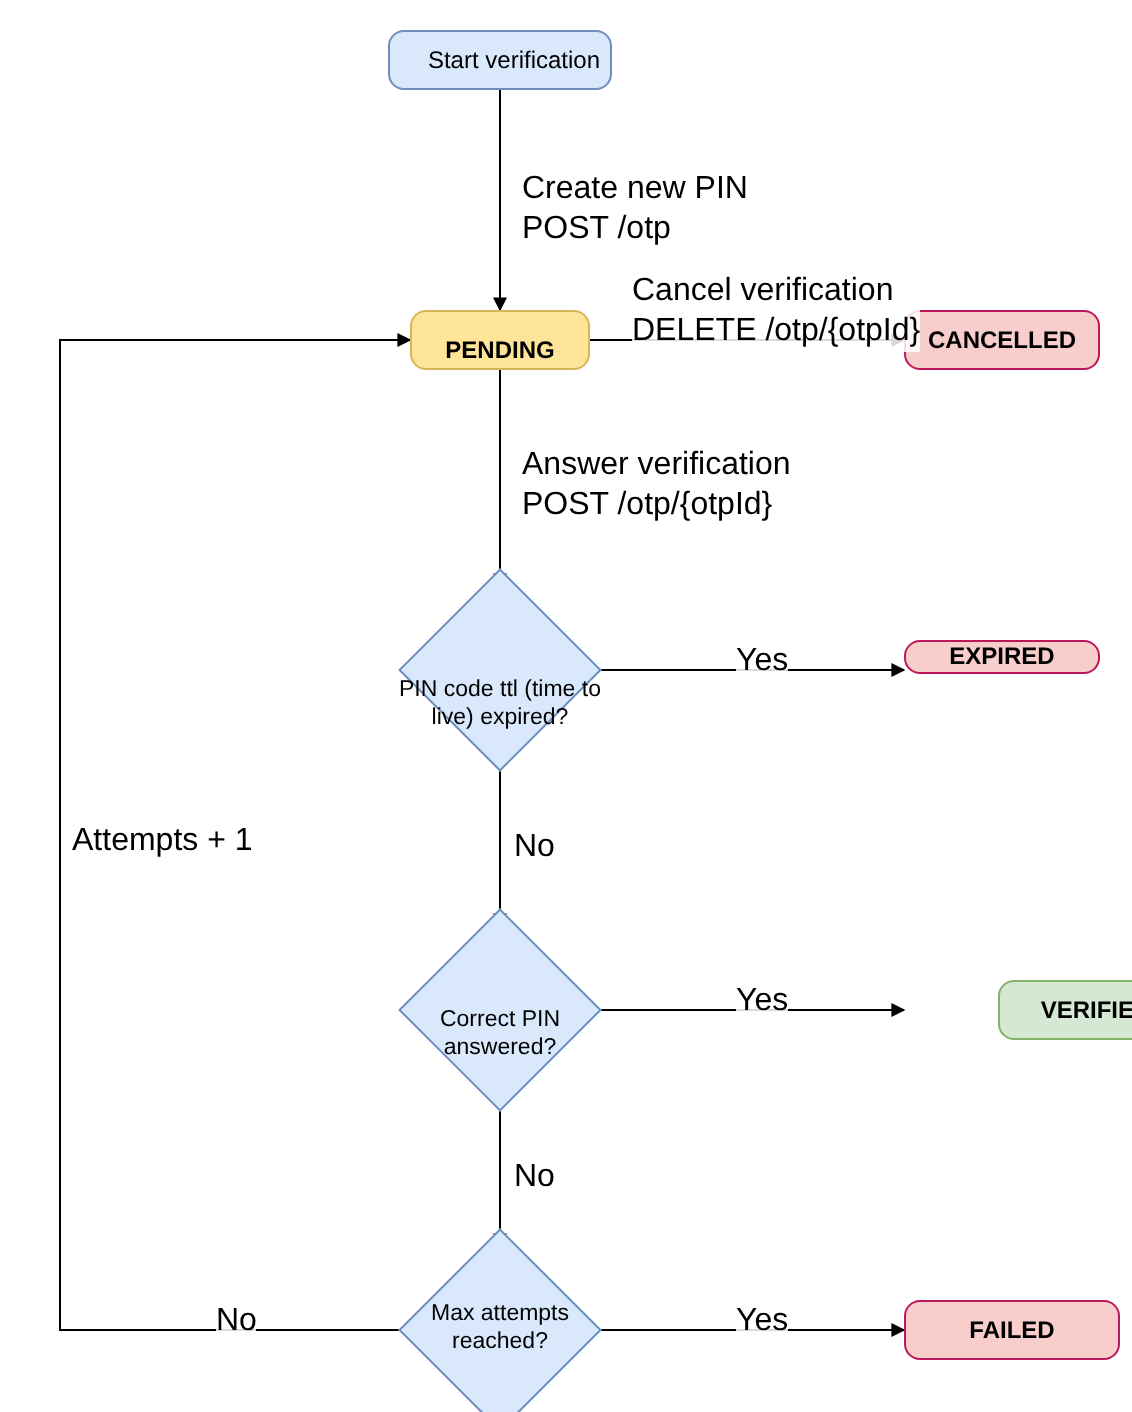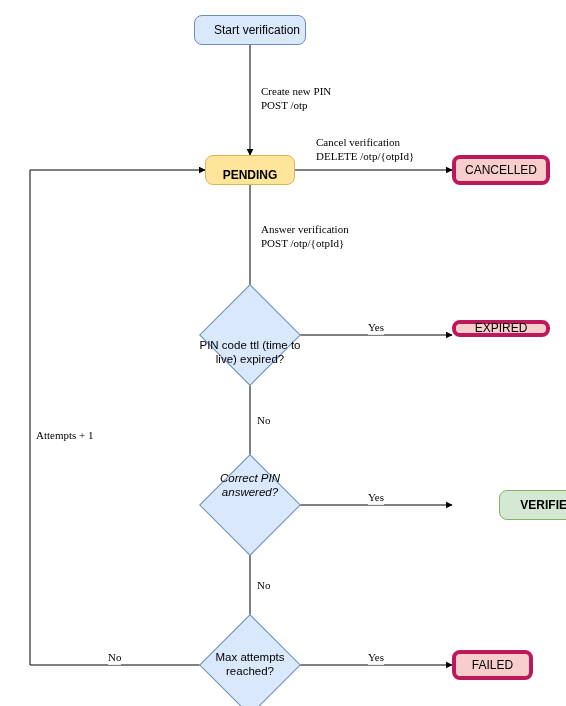--- a/index.html
+++ b/index.html
@@ -31,23 +31,23 @@
   }
   .pending {
     background: #ffe599;
     border: 1px solid #d6b656;
     border-radius: 8px;
     font-weight: bold;
     align-items: flex-end;
   }
   .terminal-red {
     background: #f8cecc;
-    border: 4px solid #be185d;
+    border: 1px solid #be185d;
     border-radius: 8px;
-    font-weight: normal;
+    font-weight: bold;
   }
   .terminal-green {
     background: #d5e8d4;
     border: 1px solid #82b366;
     border-radius: 8px;
     font-weight: bold;
     margin-left: 47px;
   }
   .diamond-wrap {
     position: absolute;
@@ -56,25 +56,24 @@
     width: 100%;
     height: 100%;
     background: #dae8fc;
     border: 1px solid #6c8ebf;
     transform: rotate(45deg);
     position: absolute;
     top: 0; left: 0;
   }
   .edge-label {
     position: absolute;
-    font-size: 11px;
+    font-size: 16px;
     line-height: 1.25;
     background: rgba(255,255,255,0.85);
     white-space: pre;
-    font-family: Liberation Serif, serif;
   }
 </style>
 </head>
 <body>
 
 <svg width="566" height="706">
   <defs>
     <marker id="arrow" viewBox="0 0 10 10" refX="9" refY="5" markerWidth="7" markerHeight="7" orient="auto-start-reverse">
       <path d="M 0 0 L 10 5 L 0 10 z" fill="#000"></path>
     </marker>
@@ -118,44 +117,44 @@
   <span style="font-size:11.5px;margin-top:36px;">PIN code ttl (time to live) expired?</span>
 </div>
 
 <div class="node terminal-red" style="left:452px; top:320px; width:98px; height:17px;">
   <span>EXPIRED</span>
 </div>
 
 <div class="diamond-wrap" style="left:214px; top:469px; width:72px; height:72px;">
   <div class="diamond-shape"></div>
 </div>
-<div class="node" style="left:198px; top:450px; width:104px; height:72px;font-style:italic;">
+<div class="node" style="left:198px; top:482px; width:104px; height:72px;">
   <span style="font-size:11.5px;">Correct PIN answered?</span>
 </div>
 
 <div class="node terminal-green" style="left:452px; top:490px; width:98px; height:30px;">
   <span>VERIFIED</span>
 </div>
 
 <div class="diamond-wrap" style="left:214px; top:629px; width:72px; height:72px;">
   <div class="diamond-shape"></div>
 </div>
 <div class="node" style="left:200px; top:629px; width:100px; height:72px;">
   <span style="font-size:11.5px;">Max attempts reached?</span>
 </div>
 
-<div class="node terminal-red" style="left:452px; top:650px; width:81px; height:30px;">
+<div class="node terminal-red" style="left:452px; top:650px; width:108px; height:30px;">
   <span>FAILED</span>
 </div>
 
 <div class="edge-label" style="left:261px; top:85px;">Create new PIN
 POST /otp</div>
 <div class="edge-label" style="left:316px; top:136px;">Cancel verification
 DELETE /otp/{otpId}</div>
 <div class="edge-label" style="left:261px; top:223px;">Answer verification
 POST /otp/{otpId}</div>
 <div class="edge-label" style="left:368px; top:321px;">Yes</div>
 <div class="edge-label" style="left:257px; top:414px;">No</div>
 <div class="edge-label" style="left:368px; top:491px;">Yes</div>
 <div class="edge-label" style="left:257px; top:579px;">No</div>
 <div class="edge-label" style="left:368px; top:651px;">Yes</div>
 <div class="edge-label" style="left:108px; top:651px;">No</div>
-<div class="edge-label" style="left:36px; top:411px;margin-top:18px;">Attempts + 1</div>
+<div class="edge-label" style="left:36px; top:411px;">Attempts + 1</div>
 
 </body></html>

